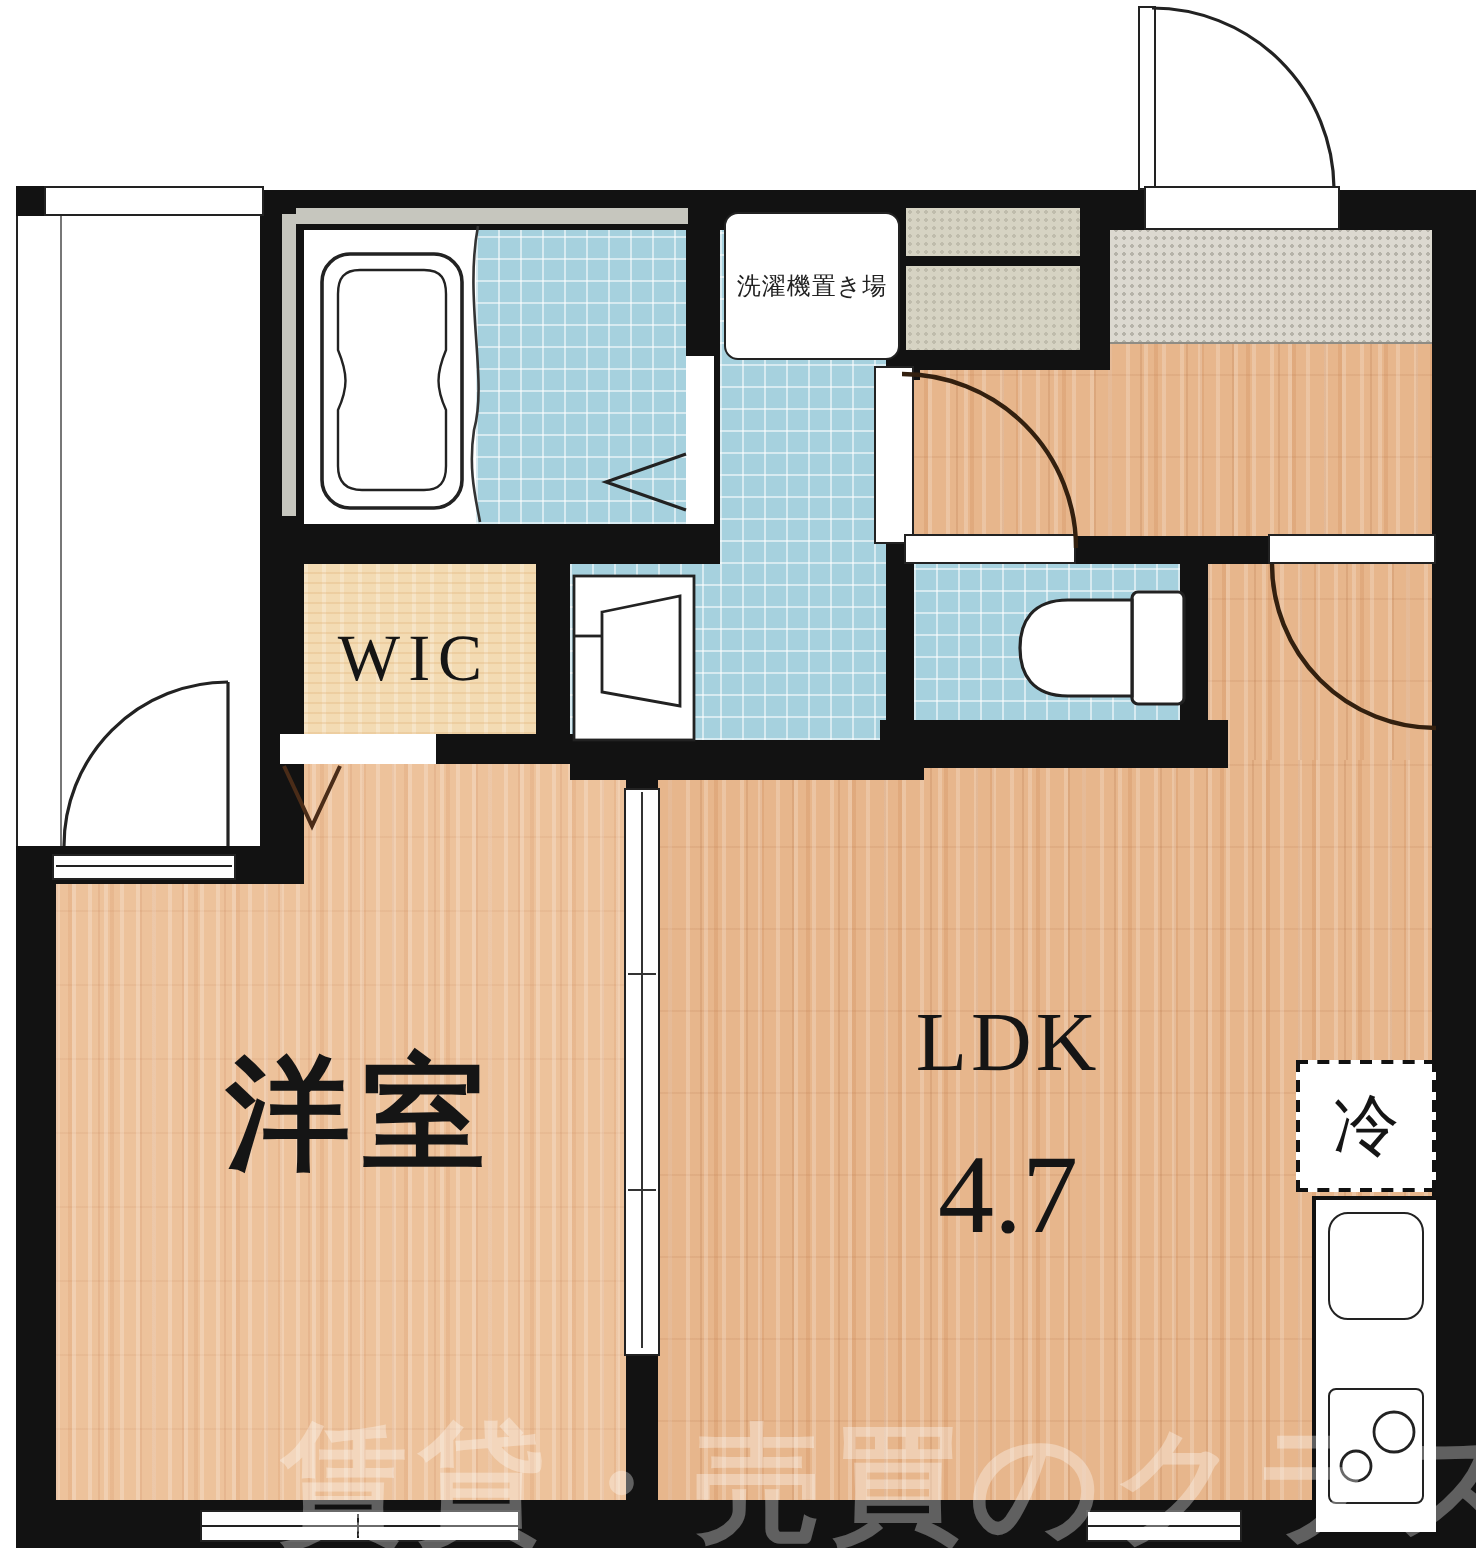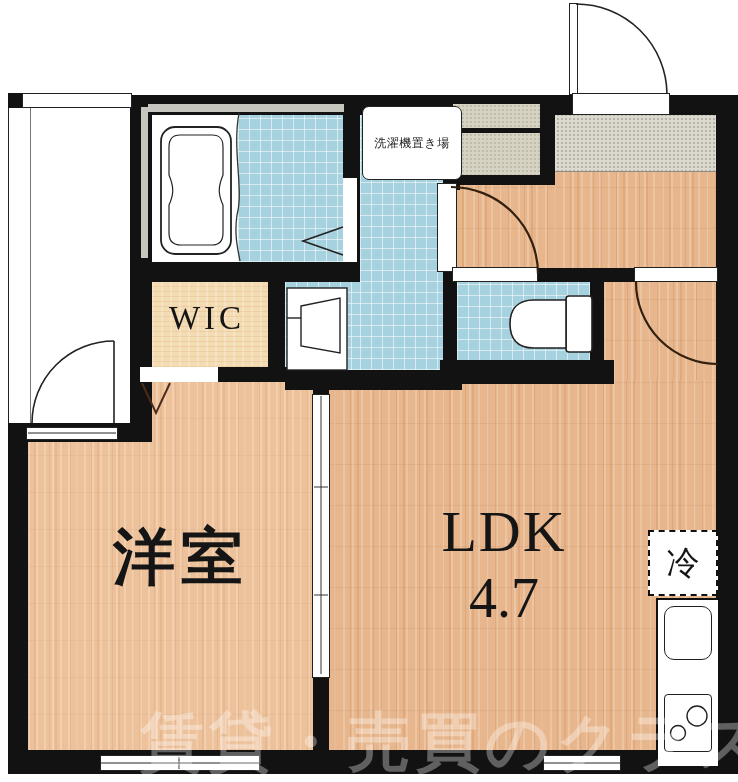--- a/index.html
+++ b/index.html
@@ -91,21 +91,21 @@
   <div class="openb" style="left:569px;top:3px;width:9px;height:92px;border-width:1px;"></div>
   <div class="openb" style="left:572px;top:93px;width:98px;height:22px;border-width:1.5px;"></div>
   <div class="openb" style="left:100px;top:755px;width:160px;height:16px;border-width:1px;"></div>
   <div class="openb" style="left:543px;top:755px;width:78px;height:16px;border-width:1px;"></div>
   <div class="openb" style="left:312px;top:394px;width:18px;height:284px;border-width:1px;"></div>
   <div class="gray" style="left:141px;top:107px;width:7px;height:151px;"></div>
   <div class="gray" style="left:148px;top:104px;width:196px;height:8px;"></div>
   <div class="cab" style="left:453px;top:104px;width:87px;height:24px;"></div>
   <div class="cab" style="left:453px;top:133px;width:87px;height:42px;"></div>
 
-  <div class="openb" style="left:362px;top:106px;width:100px;height:74px;border-radius:7px;border-width:1.5px;display:flex;align-items:center;justify-content:center;z-index:6;">
+  <div class="openb" style="left:362px;top:106px;width:88px;height:74px;border-radius:7px;border-width:1.5px;display:flex;align-items:center;justify-content:center;z-index:6;">
     <span style="font-family:'Liberation Sans','DejaVu Sans',sans-serif;font-size:12px;color:#222;letter-spacing:0.5px;">洗濯機置き場</span>
   </div>
   <div style="left:648px;top:530px;width:70px;height:66px;background:#fff;border:2px dashed #111;z-index:6;display:flex;align-items:center;justify-content:center;">
     <span class="lbl" style="position:static;font-size:33px;">冷</span>
   </div>
   <div style="left:656px;top:598px;width:64px;height:170px;background:#fff;border:2px solid #111;z-index:4;"></div>
   <div style="left:664px;top:606px;width:48px;height:54px;background:#fff;border:1.6px solid #222;border-radius:10px;z-index:4;"></div>
   <div style="left:664px;top:694px;width:48px;height:58px;background:#fff;border:1.6px solid #222;border-radius:4px;z-index:4;"></div>
 
   <svg class="overlay" width="738" height="782" viewBox="0 0 738 782">
@@ -157,19 +157,19 @@
 
     <g stroke="#222" stroke-width="1">
       <path d="M 100 763 L 260 763"></path>
         <path d="M 179 757 L 179 769"></path>
       <path d="M 543 763 L 621 763"></path>
       <path d="M 28 433 L 116 433"></path>
     </g>
   </svg>
 
   <div class="lbl" style="left:55px;top:515px;width:252px;font-size:62px;letter-spacing:6px;font-weight:600;">洋室</div>
-  <div class="lbl" style="left:394px;top:498px;width:220px;font-size:58px;letter-spacing:2px;">LDK</div>
+  <div class="lbl" style="left:394px;top:498px;width:220px;font-size:42px;letter-spacing:2px;">LDK</div>
   <div class="lbl" style="left:394px;top:566px;width:220px;font-size:56px;">4.7</div>
-  <div class="lbl" style="left:146px;top:300px;width:122px;font-size:33px;letter-spacing:4px;">WIC</div>
+  <div class="lbl" style="left:146px;top:312px;width:122px;font-size:33px;letter-spacing:4px;">WIC</div>
 
   <div class="wm" style="left:140px;top:702px;width:598px;height:80px;font-size:64px;letter-spacing:5px;line-height:80px;">賃貸・売買のクラスモ</div>
 
 </div>
 
 </body></html>

